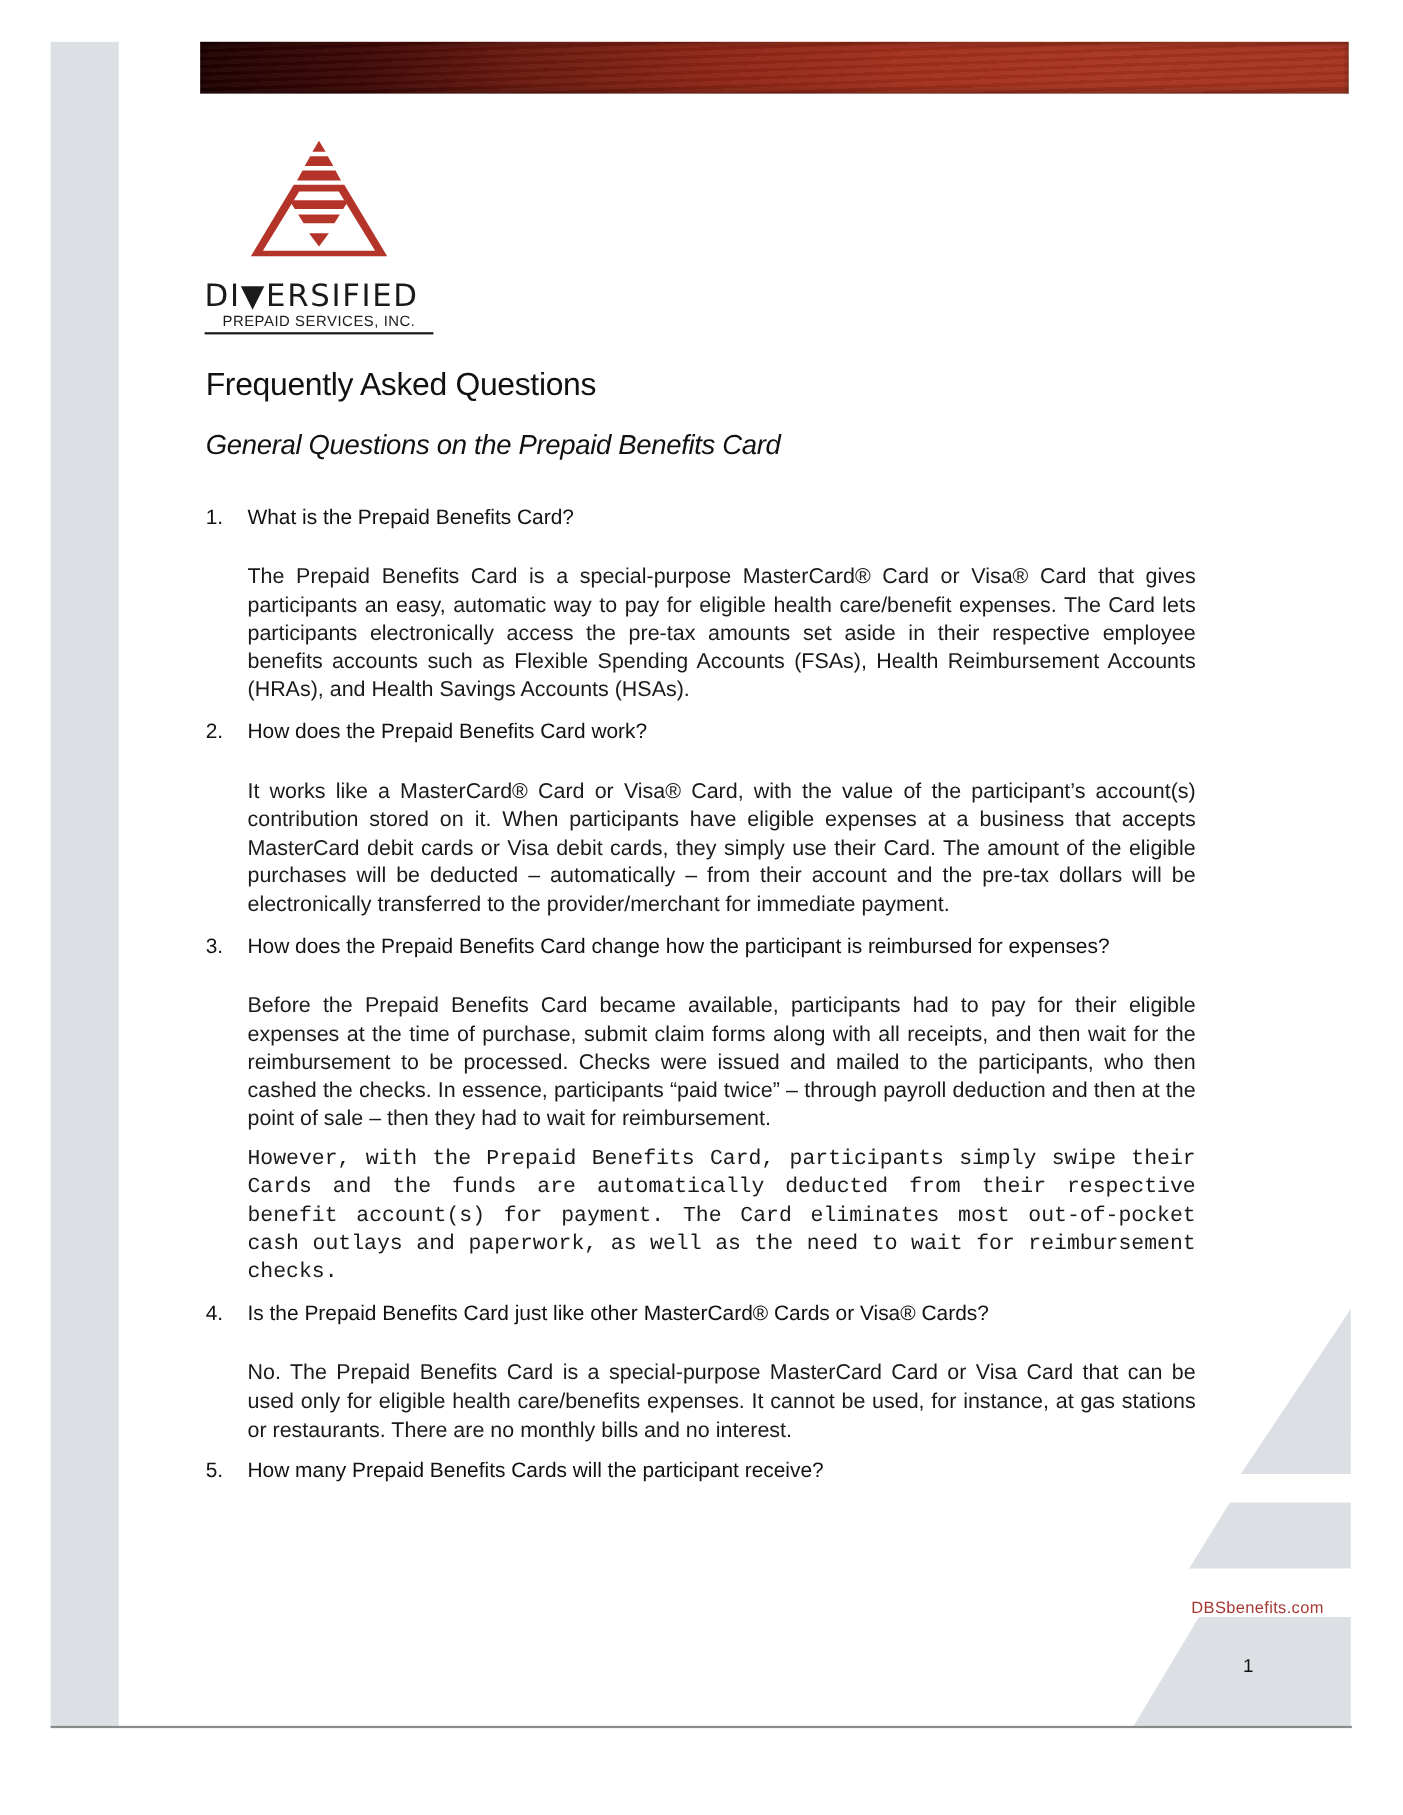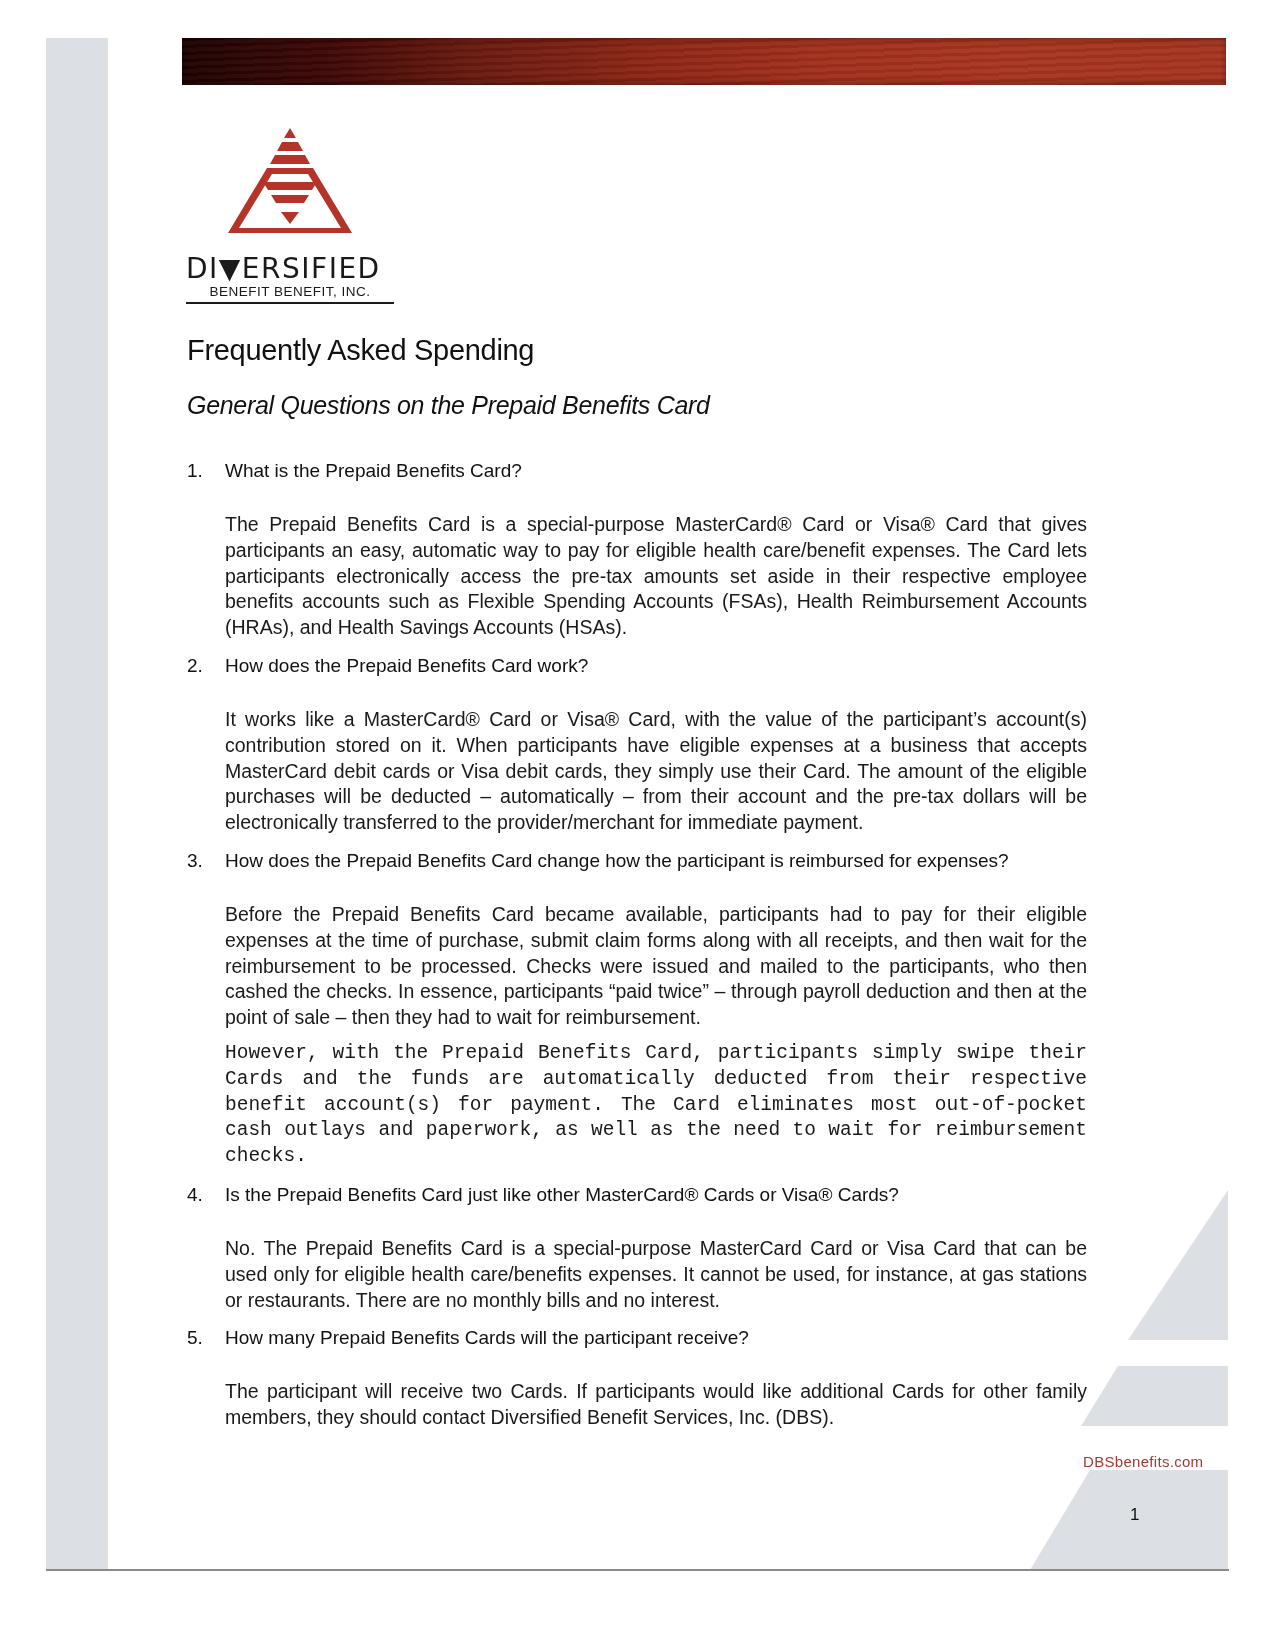--- a/index.html
+++ b/index.html
@@ -81,28 +81,28 @@
     <polygon points="51,27 81,27 86,36 46,36" fill="#b5342a"></polygon>
 
     <polygon points="43,40 89,40 128,105 4,105" fill="#b5342a"></polygon>
     <polygon points="48,46 84,46 117,100 15,100" fill="#ffffff"></polygon>
 
     <polygon points="39,54 93,54 88,62 44,62" fill="#b5342a"></polygon>
     <polygon points="47,67 85,67 80,75 52,75" fill="#b5342a"></polygon>
     <polygon points="57,84 75,84 66,96" fill="#b5342a"></polygon>
   </svg>
   <div class="logo-word">DI▼ERSIFIED</div>
-  <div class="logo-sub">BENEFIT BENEFIT, INC.</div>
+  <div class="logo-sub">PREPAID SERVICES, INC.</div>
   <div class="logo-rule"></div>
 </div>
 
 <div class="title">
 </div>
 
-<div class="faq-heading">Frequently Asked Spending</div>
+<div class="faq-heading">Frequently Asked Questions</div>
 <div class="faq-sub">General Questions on the Prepaid Benefits Card</div>
 
 <div class="faq-list">
   <div class="item">
     <div class="q">
       <span class="num">1.</span>
       <div class="q-text">What is the Prepaid Benefits Card?</div>
     </div>
     <div class="a">The Prepaid Benefits Card is a special-purpose MasterCard® Card or Visa® Card that gives participants an easy, automatic way to pay for eligible health care/benefit expenses. The Card lets participants electronically access the pre-tax amounts set aside in their respective employee benefits accounts such as Flexible Spending Accounts (FSAs), Health Reimbursement Accounts (HRAs), and Health Savings Accounts (HSAs).</div>
   </div>
@@ -130,21 +130,20 @@
       <div class="q-text">Is the Prepaid Benefits Card just like other MasterCard® Cards or Visa® Cards?</div>
     </div>
     <div class="a">No. The Prepaid Benefits Card is a special-purpose MasterCard Card or Visa Card that can be used only for eligible health care/benefits expenses. It cannot be used, for instance, at gas stations or restaurants. There are no monthly bills and no interest.</div>
   </div>
 
   <div class="item">
     <div class="q">
       <span class="num">5.</span>
       <div class="q-text">How many Prepaid Benefits Cards will the participant receive?</div>
     </div>
-    <div class="a">The participant will receive two Cards. If participants would like additional Cards for other family members, they should contact Diversified Benefit Services, Inc. (DBS).</div>
   </div>
 </div>
 
 <svg style="position:absolute; left:990px; top:1190px;" width="240" height="390" viewBox="0 0 240 390">
   <polygon points="238,0 238,150 138,150" fill="#dcdfe3"></polygon>
   <polygon points="238,176 238,236 91,236 128,176" fill="#dcdfe3"></polygon>
   <polygon points="238,280 238,380 40,380 100,280" fill="#dcdfe3"></polygon>
 </svg>
 <div class="bottom-rule"></div>
 

